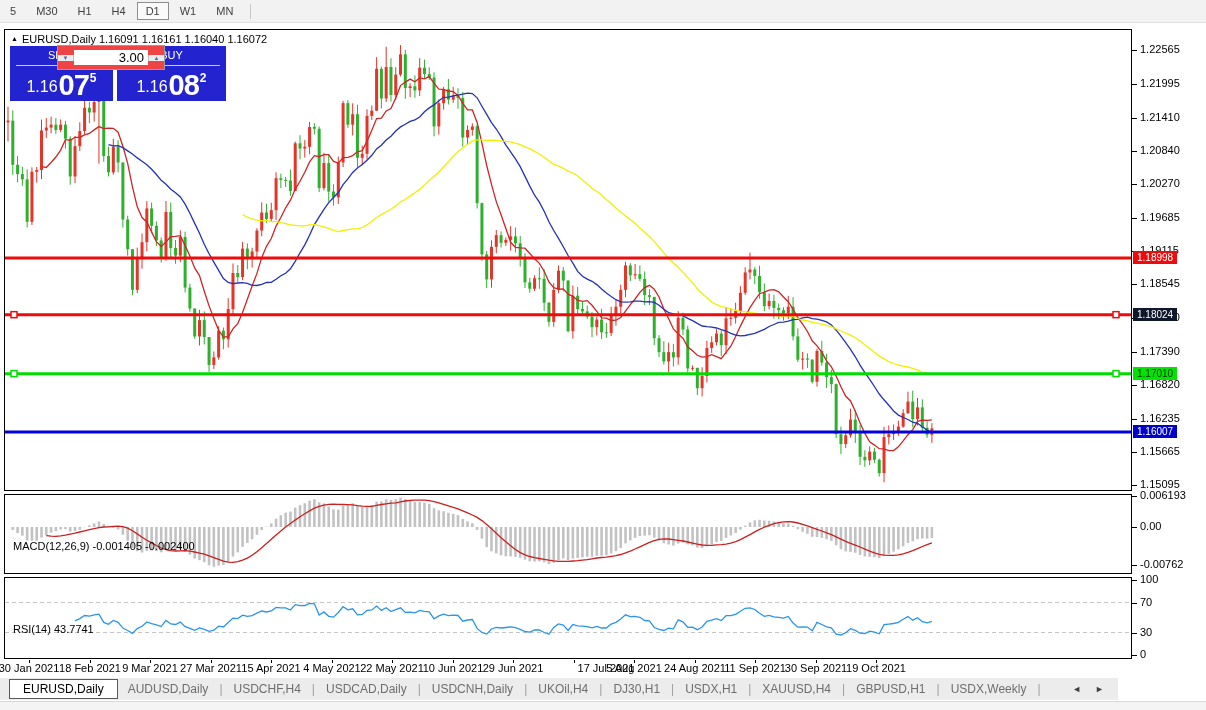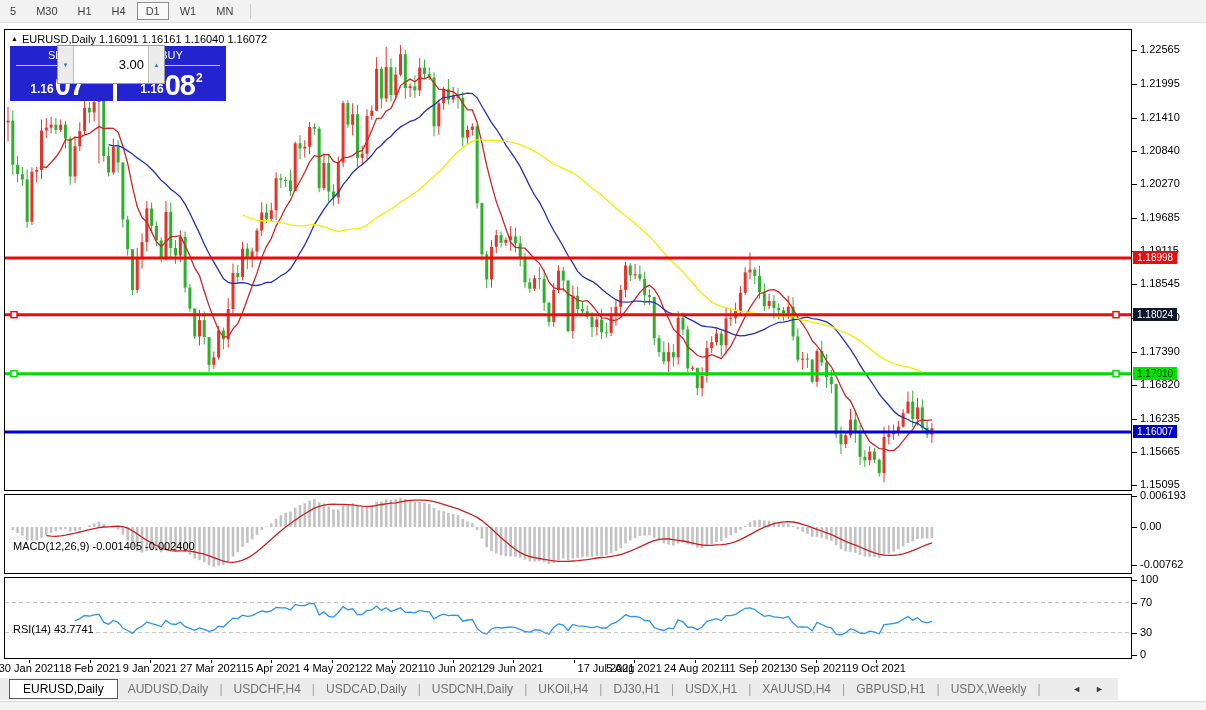--- a/index.html
+++ b/index.html
@@ -17,25 +17,25 @@
   .chart-title{position:absolute;left:11px;top:33px;font-size:11px;color:#000;z-index:6;white-space:nowrap;}
   .chart-title .tri{font-size:7px;vertical-align:2px;margin-right:4px;}
   
   .trade{position:absolute;left:10px;top:46px;z-index:7;width:216px;height:56px;}
   .side-block{position:absolute;top:0;height:55px;background:#2323cf;}
   .side-block.sell{left:0;width:103px;}
   .side-block.buy{left:107px;width:109px;}
   .side-label{height:19px;line-height:19px;text-align:center;color:#fff;font-size:11px;
     border-bottom:1px solid rgba(255,255,255,.75);margin:0 6px;}
   .price-row{display:flex;align-items:flex-end;justify-content:center;height:34px;color:#fff;}
-  .price-pre{font-size:12px;font-weight:bold;margin:0 1px 4px 0;}
+  .price-pre{font-size:16px;font-weight:normal;margin:0 1px 4px 0;}
   .price-big{font-size:29px;font-weight:bold;line-height:30px;letter-spacing:-1px;}
   .price-sup{font-size:12px;font-weight:bold;margin:0 0 15px 1px;}
-  .vol-box{position:absolute;left:47px;top:-1px;width:108px;height:39px;background:#ef4444;
-    border:1px solid #9a9a9a;display:flex;z-index:8;box-sizing:border-box;}
+  .vol-box{position:absolute;left:47px;top:-1px;width:108px;height:25px;background:#ef4444;
+    border:1px solid #9a9a9a;display:flex;z-index:8;box-sizing:border-box;align-items:center;}
   .vol-btn{width:15px;background:#ececec;color:#4a6ea9;font-size:6px;display:flex;
     align-items:center;justify-content:center;}
   .vol-btn.down{border-right:1px solid #bdbdbd;}
   .vol-btn.up{border-left:1px solid #bdbdbd;}
   .vol-input{flex:1;border:0;outline:0;font-size:13px;text-align:right;padding:0 4px 0 0;
     font-family:"Liberation Sans",sans-serif;color:#000;min-width:0;}
   
   .y-axis{position:absolute;left:1132px;top:29px;width:74px;height:631px;font-size:11px;color:#000;}
   .y-lab{position:absolute;left:8px;white-space:nowrap;}
   .y-tick{position:absolute;left:0;width:5px;height:1px;background:#000;}
@@ -765,21 +765,21 @@
     <div class="h-lab" style="top: 278.664px; background: #0f172a; color: rgb(255, 255, 255);">1.18024</div>
     <div class="h-lab" style="top: 337.652px; background: rgb(0, 228, 0); color: rgb(0, 51, 0);">1.17010</div>
     <div class="h-lab" style="top: 396px; background: rgb(0, 0, 205); color: rgb(255, 255, 255);">1.16007</div>
   </div>
 <div class="x-axis" id="xaxis">
     <div class="x-tick" style="left: 25px;"></div>
     <div class="x-lab" style="left: 25px;">30 Jan 2021</div>
     <div class="x-tick" style="left: 86px;"></div>
     <div class="x-lab" style="left: 86px;">18 Feb 2021</div>
     <div class="x-tick" style="left: 146px;"></div>
-    <div class="x-lab" style="left: 146px;">9 Jan 2021</div>
+    <div class="x-lab" style="left: 146px;">9 Mar 2021</div>
     <div class="x-tick" style="left: 207px;"></div>
     <div class="x-lab" style="left: 207px;">27 Mar 2021</div>
     <div class="x-tick" style="left: 267px;"></div>
     <div class="x-lab" style="left: 267px;">15 Apr 2021</div>
     <div class="x-tick" style="left: 328px;"></div>
     <div class="x-lab" style="left: 328px;">4 May 2021</div>
     <div class="x-tick" style="left: 388px;"></div>
     <div class="x-lab" style="left: 388px;">22 May 2021</div>
     <div class="x-tick" style="left: 449px;"></div>
     <div class="x-lab" style="left: 449px;">10 Jun 2021</div>

